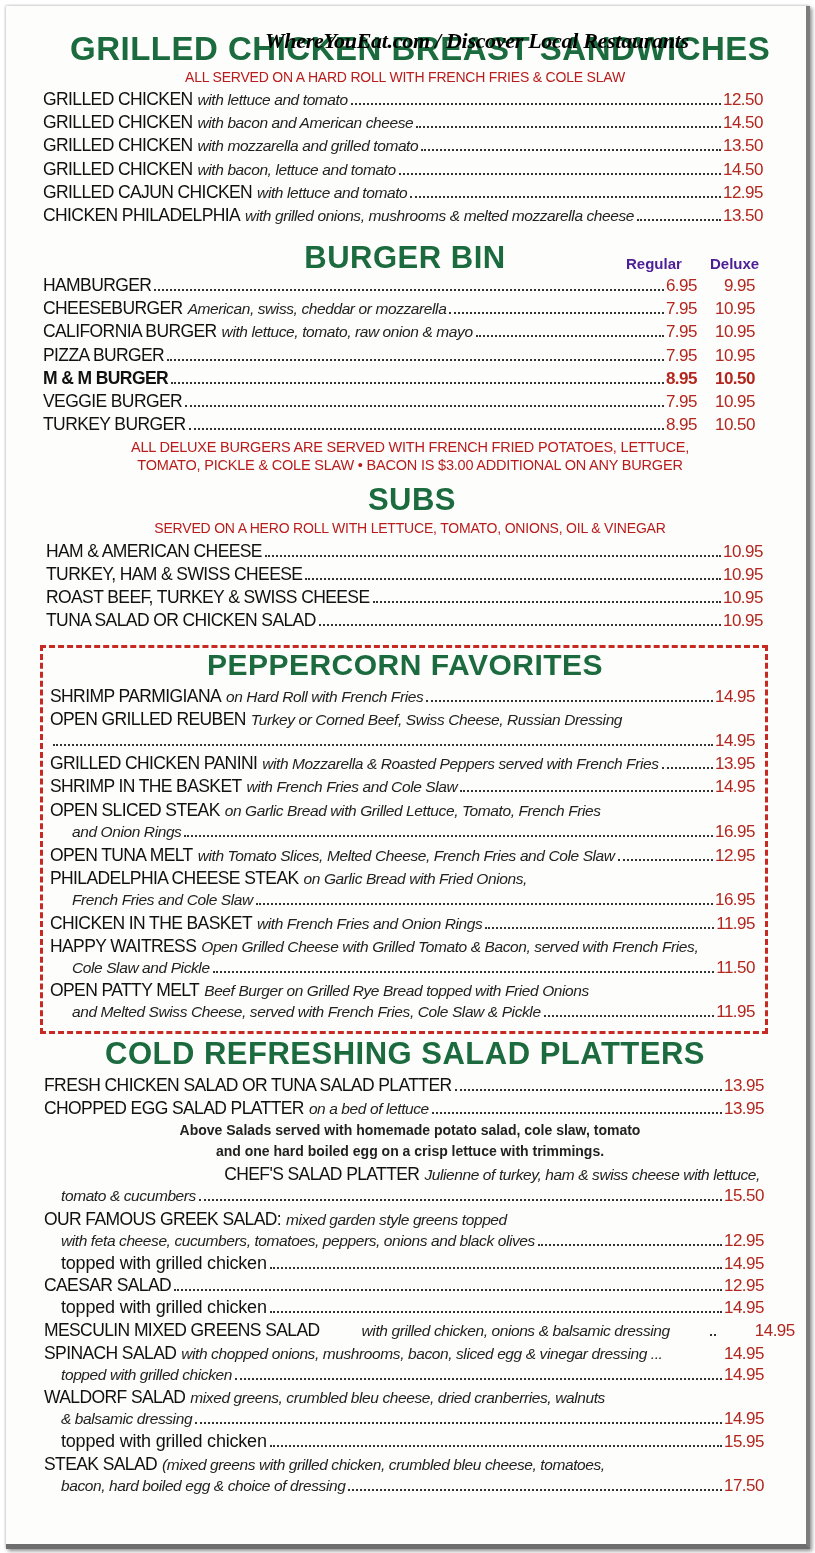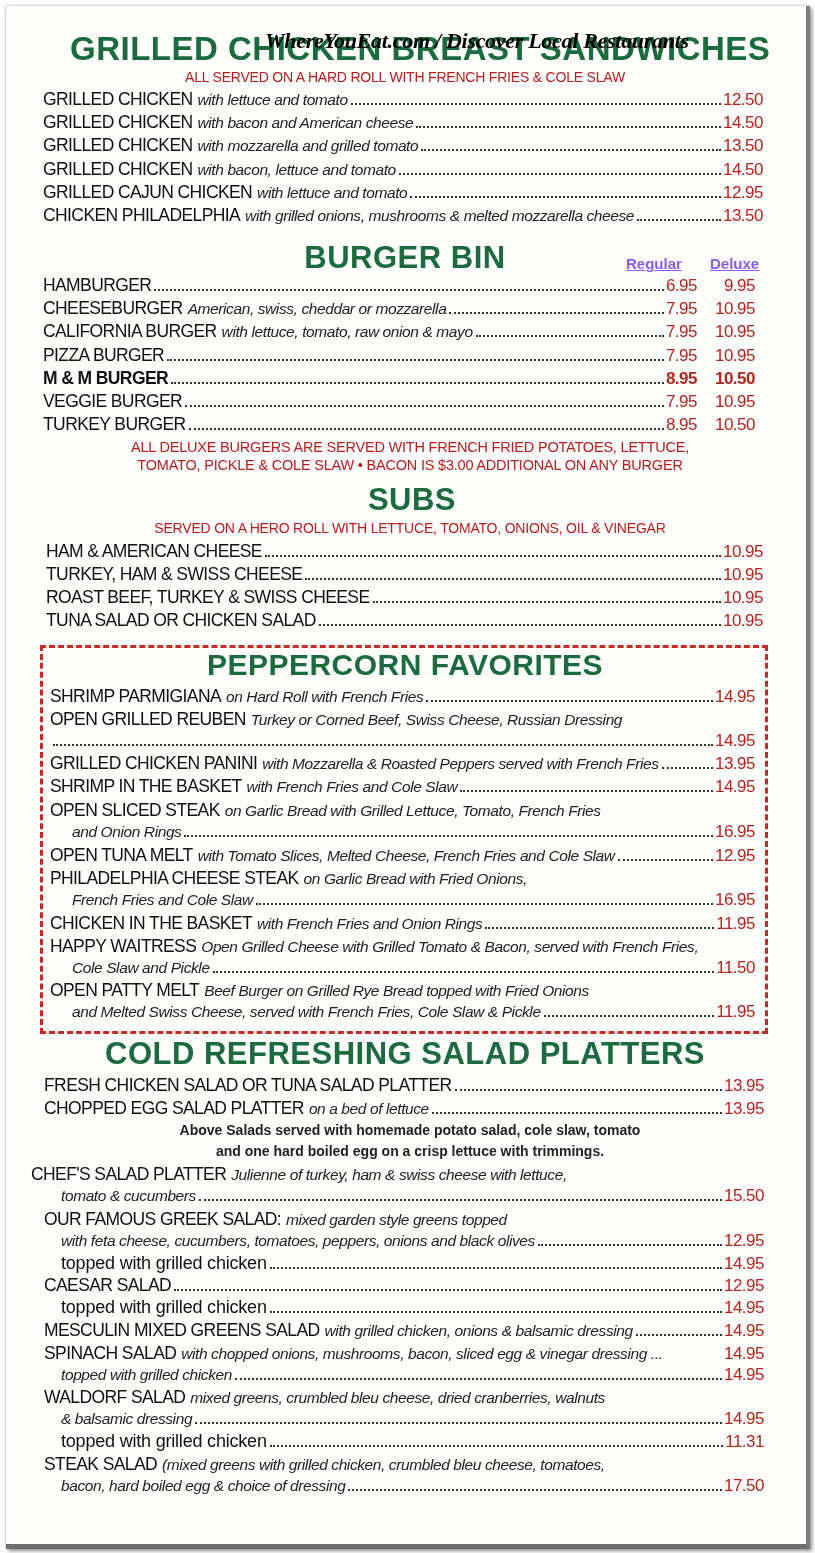--- a/index.html
+++ b/index.html
@@ -10,21 +10,21 @@
   .sub{position:absolute;color:#b91c1c;font-size:13.5px;text-align:center;white-space:nowrap;letter-spacing:-0.2px;}
   .row{position:absolute;height:22px;display:flex;align-items:baseline;font-size:17.5px;white-space:nowrap;}
   .nm{letter-spacing:-0.6px;color:#111;}
   .ds{font-style:italic;font-size:15.5px;color:#222;letter-spacing:-0.4px;margin-left:5px;}
   .ds.only{margin-left:0;}
   .dots{flex:1;border-bottom:2px dotted #333;margin:0 2px 4px 3px;min-width:6px;}
   .pr{color:#b3261e;font-size:17px;letter-spacing:-0.5px;}
   .pr2{color:#b3261e;font-size:17px;letter-spacing:-0.5px;width:58px;text-align:right;}
   .indent{padding-left:22px;}
   .plain{font-size:18px;color:#111;letter-spacing:-0.2px;}
-  .col-hdr{position:absolute;font-weight:bold;font-size:15px;color:#8b5cf6;text-decoration:underline;}
+  .col-hdr{position:absolute;font-weight:bold;font-size:15px;color:#4c1d95;}
   .note{position:absolute;font-size:14px;font-weight:bold;color:#222;text-align:center;white-space:nowrap;}
   .dashed-box{position:absolute;left:40px;top:645px;width:722px;height:383px;border:3px dashed #c62a22;}
 </style>
 </head>
 <body>
 
 <div class="page"></div>
 
 <div class="watermark">WhereYouEat.com / Discover Local Restaurants</div>
 
@@ -241,21 +241,21 @@
 <div class="row" style="left:44px;top:1098px;width:720px;">
     <span class="nm">CHOPPED EGG SALAD PLATTER</span>
     <span class="ds">on a bed of lettuce</span>
     <span class="dots"></span>
     <span class="pr">13.95</span>
   </div>
 
 <div class="note" style="left:110px;top:1122px;width:600px;">Above Salads served with homemade potato salad, cole slaw, tomato</div>
 <div class="note" style="left:110px;top:1143px;width:600px;">and one hard boiled egg on a crisp lettuce with trimmings.</div>
 
-<div class="row" style="left:31px;top:1164px;width:720px;">
+<div class="row" style="left:40px;top:1164px;width:720px;justify-content:flex-end;">
     <span class="nm">CHEF'S SALAD PLATTER</span>
     <span class="ds">Julienne of turkey, ham &amp; swiss cheese with lettuce,</span>
   </div>
 <div class="row" style="left:44px;top:1186px;width:720px;">
     <span class="ds only indent" style="padding-left:17px;">tomato &amp; cucumbers</span>
     <span class="dots"></span>
     <span class="pr">15.50</span>
   </div>
 
 <div class="row" style="left:44px;top:1209px;width:720px;">
@@ -277,21 +277,21 @@
     <span class="nm">CAESAR SALAD</span>
     <span class="dots"></span>
     <span class="pr">12.95</span>
   </div>
 <div class="row" style="left:44px;top:1297px;width:720px;">
     <span class="plain indent" style="padding-left:17px;">topped with grilled chicken</span>
     <span class="dots"></span>
     <span class="pr">14.95</span>
   </div>
 
-<div class="row" style="left:44px;top:1320px;width:720px;">
+<div class="row" style="left:44px;top:1320px;width:720px;gap:37px;">
     <span class="nm">MESCULIN MIXED GREENS SALAD</span>
     <span class="ds">with grilled chicken, onions &amp; balsamic dressing</span>
     <span class="dots"></span>
     <span class="pr">14.95</span>
   </div>
 
 <div class="row" style="left:44px;top:1343px;width:720px;">
     <span class="nm">SPINACH SALAD</span>
     <span class="ds">with chopped onions, mushrooms, bacon, sliced egg &amp; vinegar dressing ...</span>
     <span style="flex:1"></span>
@@ -308,21 +308,21 @@
     <span class="ds">mixed greens, crumbled bleu cheese, dried cranberries, walnuts</span>
   </div>
 <div class="row" style="left:44px;top:1409px;width:720px;">
     <span class="ds only indent" style="padding-left:17px;">&amp; balsamic dressing</span>
     <span class="dots"></span>
     <span class="pr">14.95</span>
   </div>
 <div class="row" style="left:44px;top:1431px;width:720px;">
     <span class="plain indent" style="padding-left:17px;">topped with grilled chicken</span>
     <span class="dots"></span>
-    <span class="pr">11.31</span>
+    <span class="pr">15.95</span>
   </div>
 
 <div class="row" style="left:44px;top:1454px;width:720px;">
     <span class="nm">STEAK SALAD</span>
     <span class="ds">(mixed greens with grilled chicken, crumbled bleu cheese, tomatoes,</span>
   </div>
 <div class="row" style="left:44px;top:1476px;width:720px;">
     <span class="ds only indent" style="padding-left:17px;">bacon, hard boiled egg &amp; choice of dressing</span>
     <span class="dots"></span>
     <span class="pr">17.50</span>

